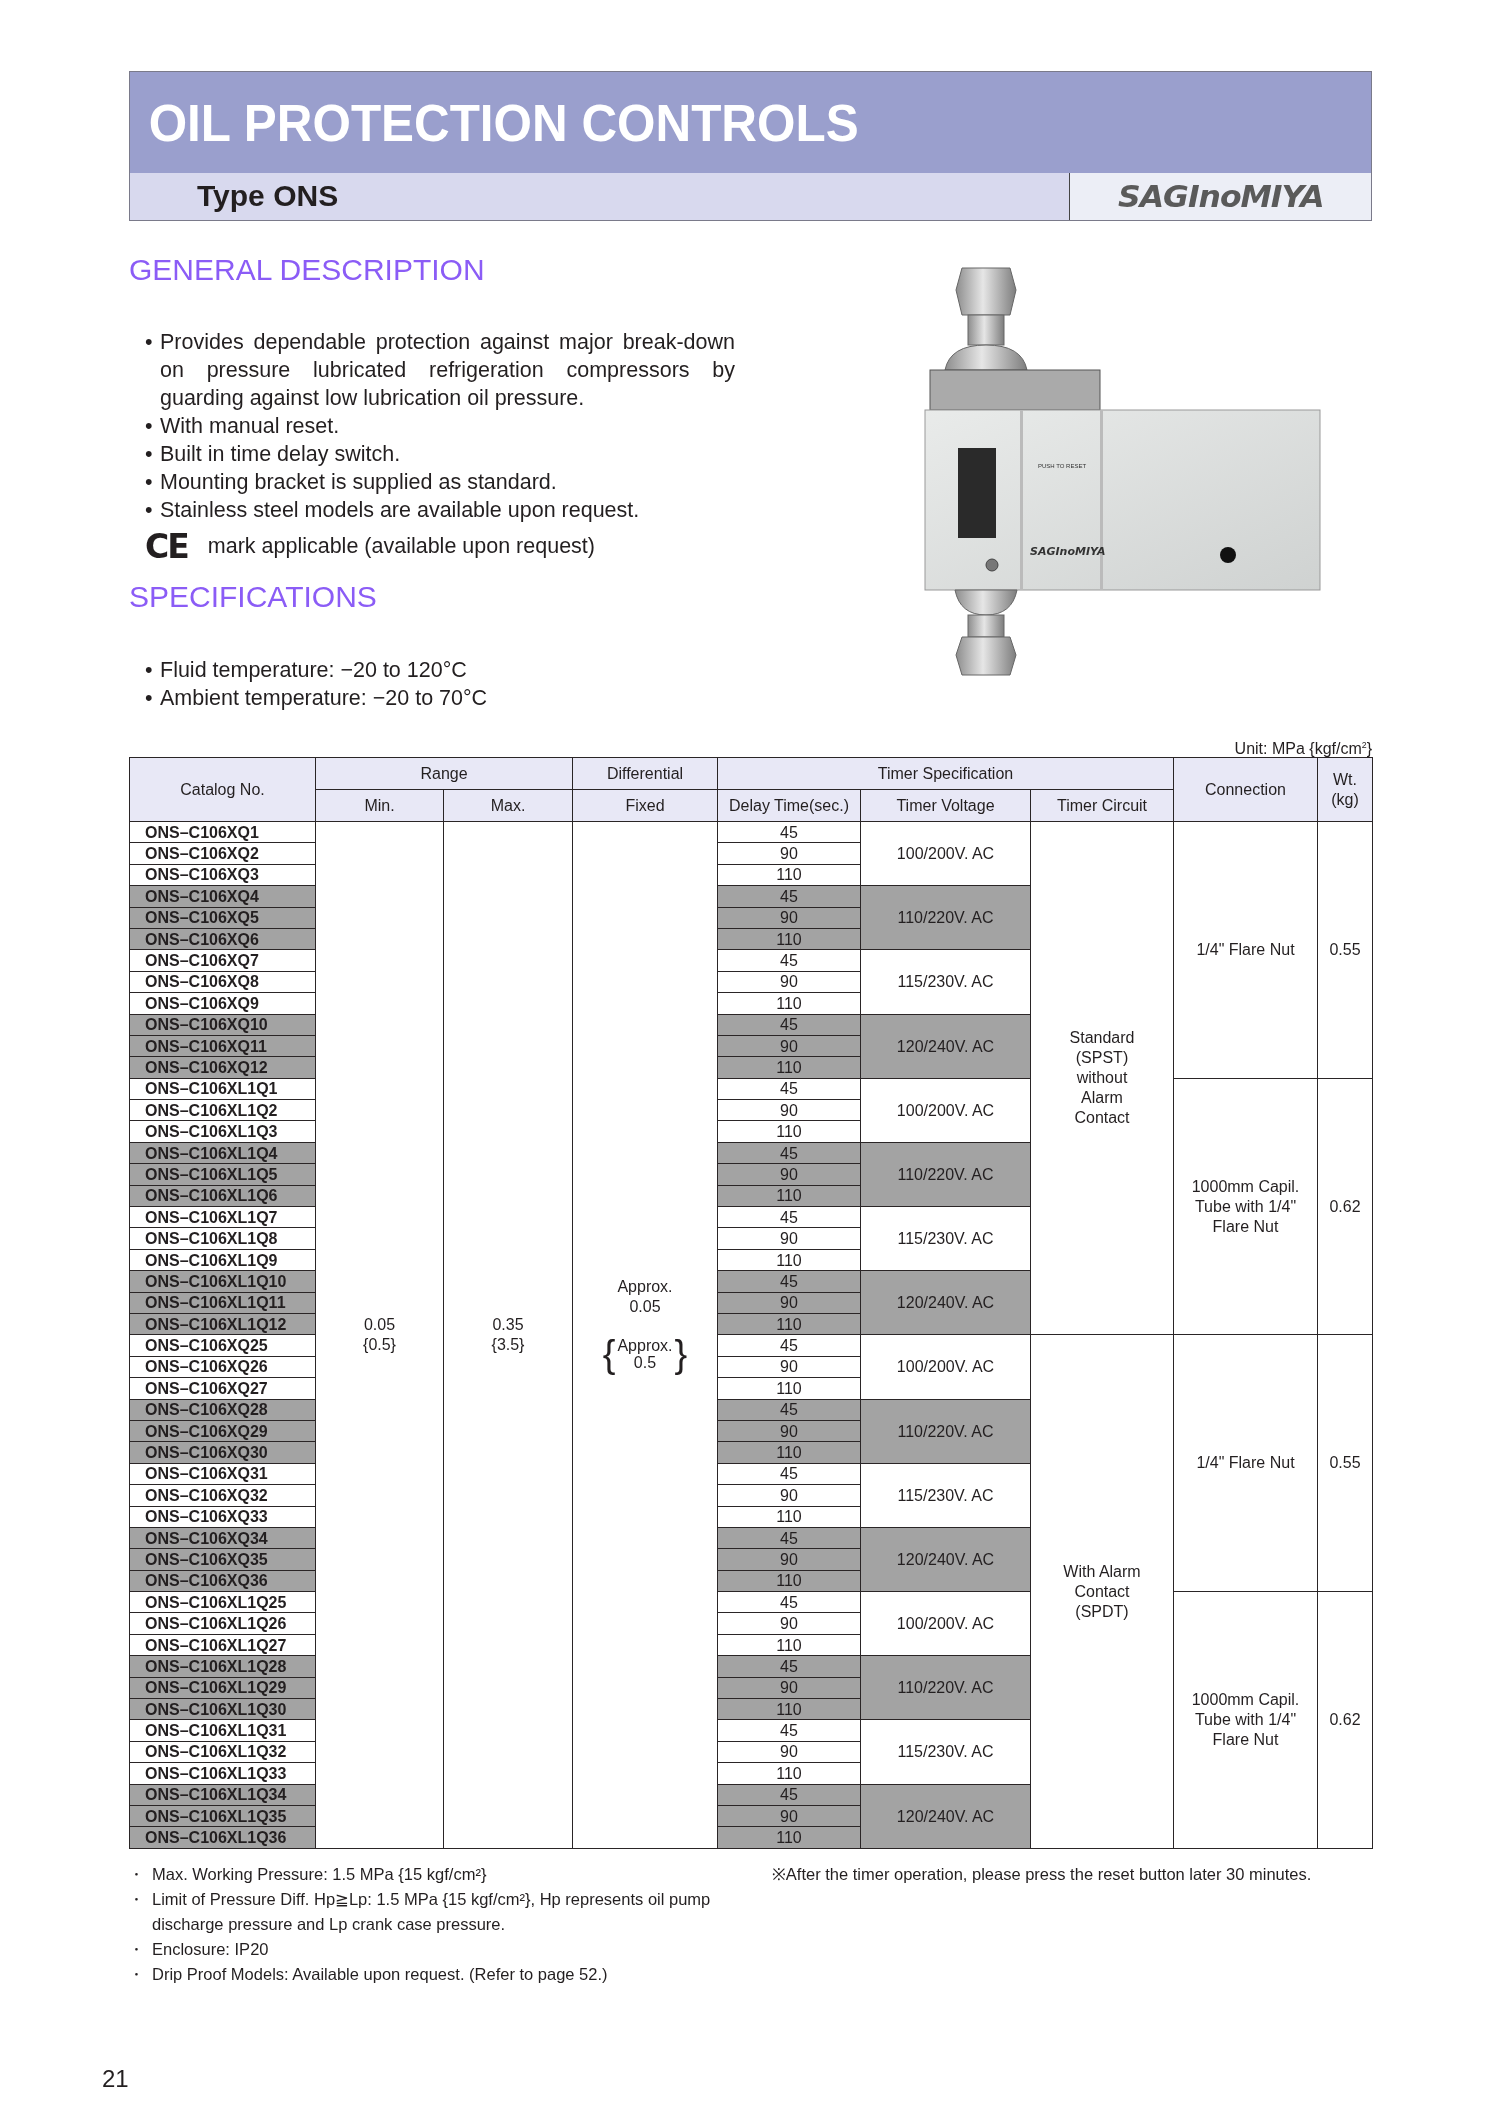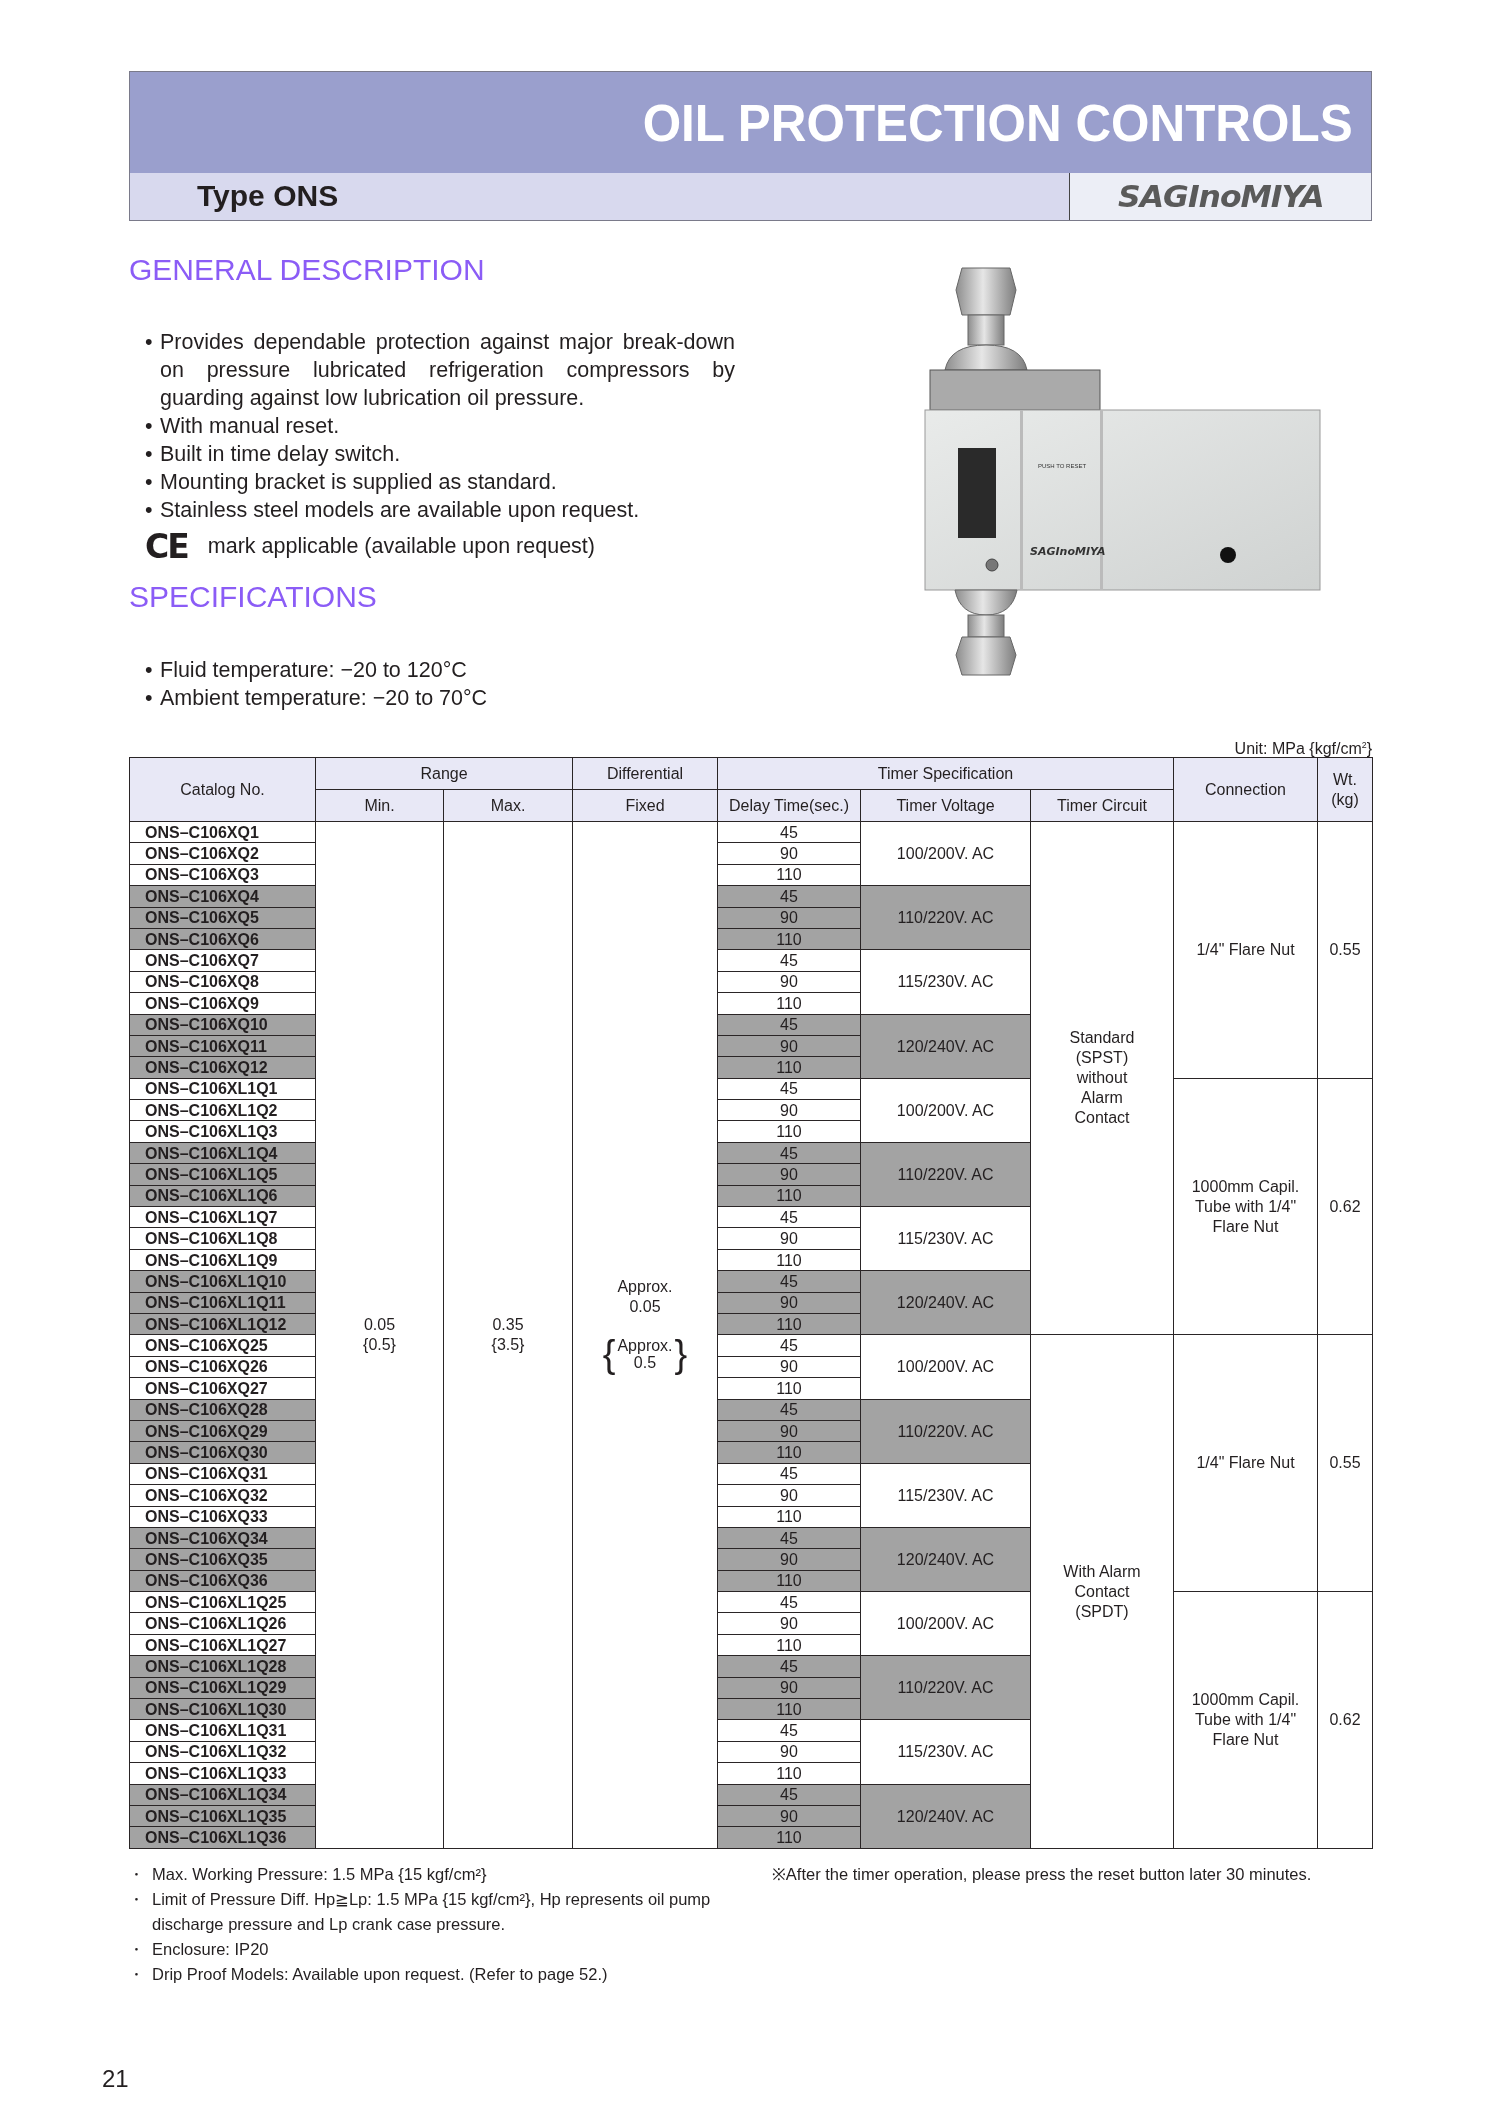--- a/index.html
+++ b/index.html
@@ -3,21 +3,21 @@
 <meta charset="utf-8">
 <style>
   html, body { margin:0; padding:0; background:#ffffff; }
   body { width:1500px; height:2121px; position:relative; overflow:hidden;
          font-family:"Liberation Sans", sans-serif; color:#231f20; }
   .abs { position:absolute; }
 
   
   #banner { left:129px; top:71px; width:1243px; height:150px; border:1px solid #7a7a8a; box-sizing:border-box; }
   #banner-top { position:absolute; left:0; top:0; right:0; height:101px; background:#9a9fcd;
-                display:flex; align-items:center; justify-content:flex-end; border-bottom:1px solid #6a6a7a; }
+                display:flex; align-items:center; justify-content:flex-start; border-bottom:1px solid #6a6a7a; }
   #banner-title { color:#ffffff; font-weight:bold; font-size:52px; letter-spacing:0px; transform:scaleX(0.95); }
   #banner-bottom { position:absolute; left:0; top:101px; right:0; bottom:0; background:#d8d9ee; }
   #type-label { position:absolute; left:67px; top:6px; font-size:30px; font-weight:bold; }
   #type-label .pre { font-weight:bold; }
   #logo-cell { position:absolute; right:0; top:0; bottom:0; width:301px; border-left:1px solid #444;
                background:#eceef6; display:flex; align-items:center; justify-content:center; }
   #logo-text { font-family:"DejaVu Sans", sans-serif; font-weight:bold; font-style:italic; font-size:30px;
                color:#5a5a5a; letter-spacing:-1px; transform:scaleX(1.05); }
 
   h2.section { position:absolute; margin:0; font-weight:normal; font-size:30px; letter-spacing:0px; color:#8b5cf6; }

